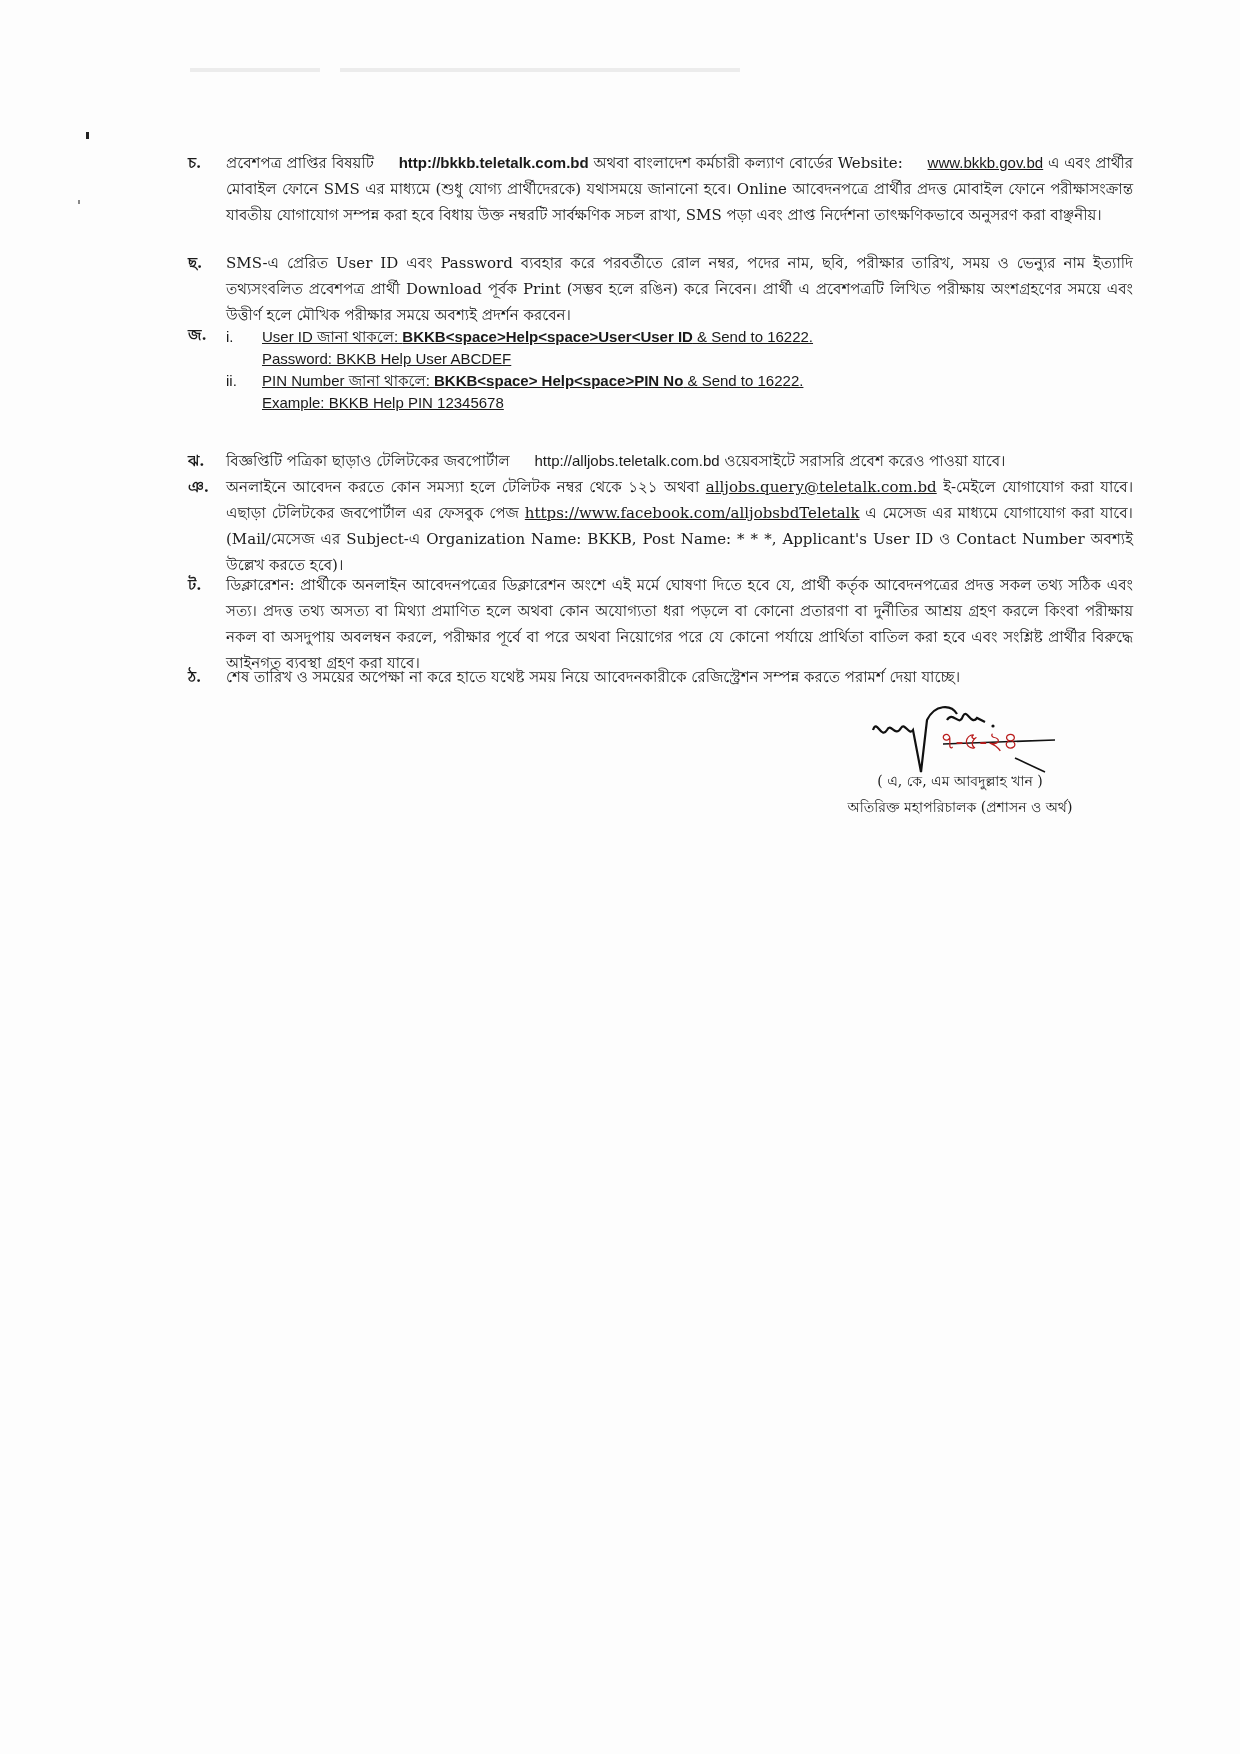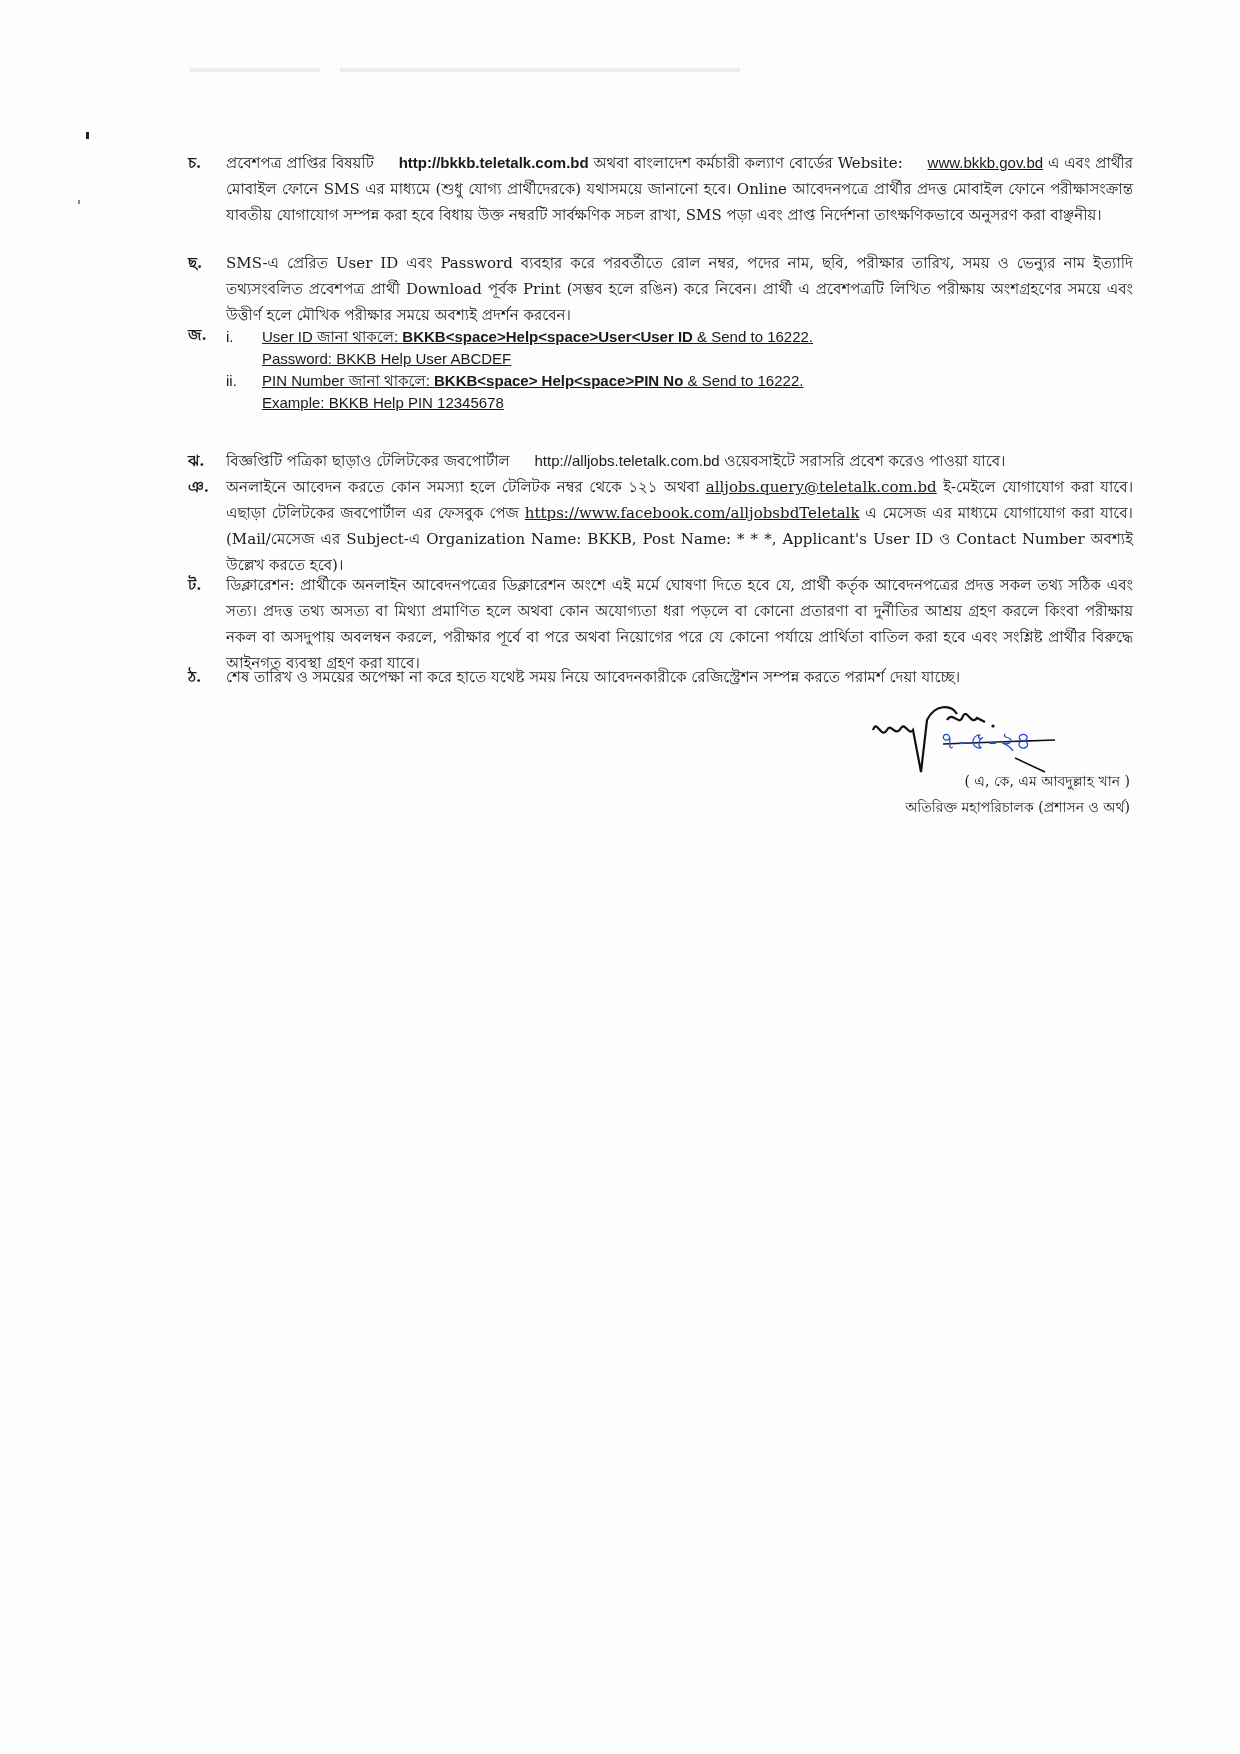--- a/index.html
+++ b/index.html
@@ -11,21 +11,21 @@
   .item { position: absolute; left: 188px; width: 945px; font-size: 15px; line-height: 26px; }
   .item .marker { position: absolute; left: 0; top: 0; width: 30px; font-weight: bold; }
   .item .body { margin-left: 38px; text-align: justify; }
   .mono-en { font-family: "Liberation Sans", sans-serif; margin-left: 20px; }
   .en-bold { font-weight: bold; }
   .link { text-decoration: underline; }
   .sub { position: relative; margin-left: 38px; font-family: "Liberation Sans", sans-serif; font-size: 15px; line-height: 22px; }
   .sub .num { position: absolute; left: 0; top: 0; width: 30px; }
   .sub .txt { margin-left: 36px; text-decoration: underline; }
   .signature { position: absolute; left: 865px; top: 700px; width: 230px; height: 80px; }
-  .sign-block { position: absolute; left: 790px; top: 768px; width: 340px; text-align: right; font-size: 14px; line-height: 26px; }
+  .sign-block { position: absolute; left: 790px; top: 768px; width: 340px; text-align: center; font-size: 14px; line-height: 26px; }
 </style>
 </head>
 <body>
 
 <div class="page">
 
   <div class="faint-line" style="left:190px; top:68px; width:130px;"></div>
   <div class="faint-line" style="left:340px; top:68px; width:400px;"></div>
   <div class="scan-mark" style="left:86px; top:132px; width:3px; height:7px;"></div>
   <div class="scan-mark" style="left:78px; top:200px; width:2px; height:4px; background:#888;"></div>
@@ -84,20 +84,20 @@
     <div class="body">শেষ তারিখ ও সময়ের অপেক্ষা না করে হাতে যথেষ্ট সময় নিয়ে আবেদনকারীকে রেজিস্ট্রেশন সম্পন্ন করতে পরামর্শ দেয়া যাচ্ছে।</div>
   </div>
 
   <svg class="signature" viewBox="0 0 230 80">
     <path d="M8 30 C12 18, 16 40, 22 30 C26 22, 30 38, 36 28 C40 22, 44 36, 48 30 L56 72 L62 20 C70 4, 86 4, 92 14" fill="none" stroke="#111" stroke-width="2.2"></path>
     <path d="M82 20 C88 10, 94 28, 98 16 C102 8, 106 26, 112 18 L120 22" fill="none" stroke="#111" stroke-width="2.2"></path>
     <circle cx="128" cy="26" r="1.6" fill="#111"></circle>
     <path d="M78 44 L190 40" stroke="#111" stroke-width="1.6"></path>
     <path d="M150 58 L180 72" stroke="#111" stroke-width="1.6"></path>
   </svg>
-  <div style="position:absolute; left:940px; top:722px; font-size:24px; font-family:Liberation Mono, monospace; color:#1d4ed8;">৭-৫-২৪</div>
+  <div style="position:absolute; left:940px; top:722px; font-size:24px; font-family:Liberation Sans, sans-serif; color:#b91c1c;">৭-৫-২৪</div>
 
   <div class="sign-block">
     <div>( এ, কে, এম আবদুল্লাহ খান )</div>
     <div>অতিরিক্ত মহাপরিচালক (প্রশাসন ও অর্থ)</div>
   </div>
 
 </div>
 
 </body></html>

